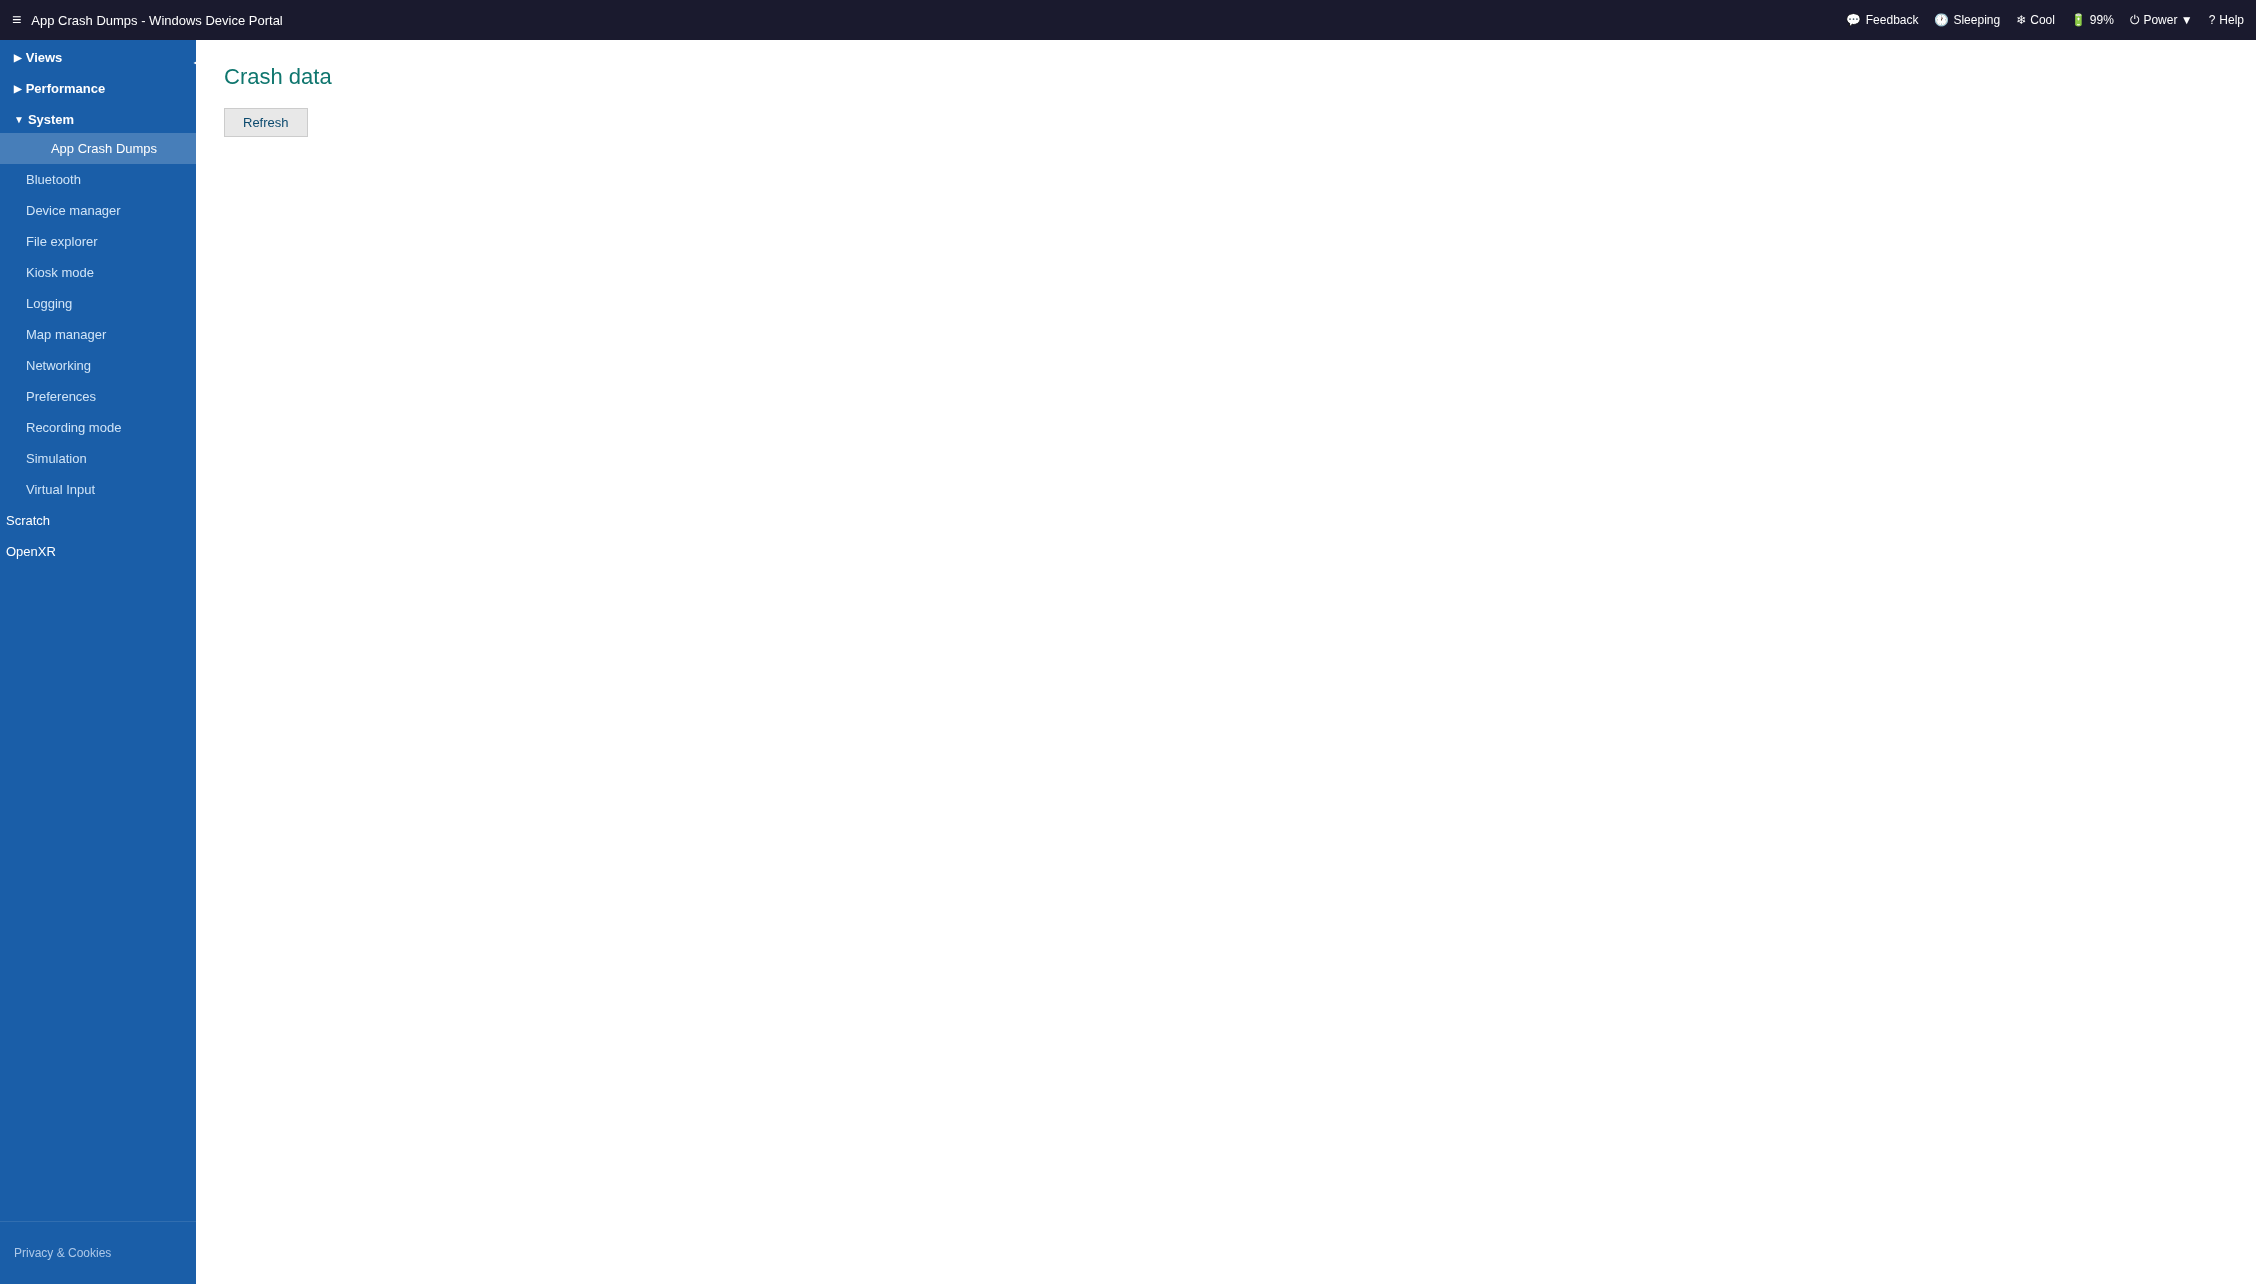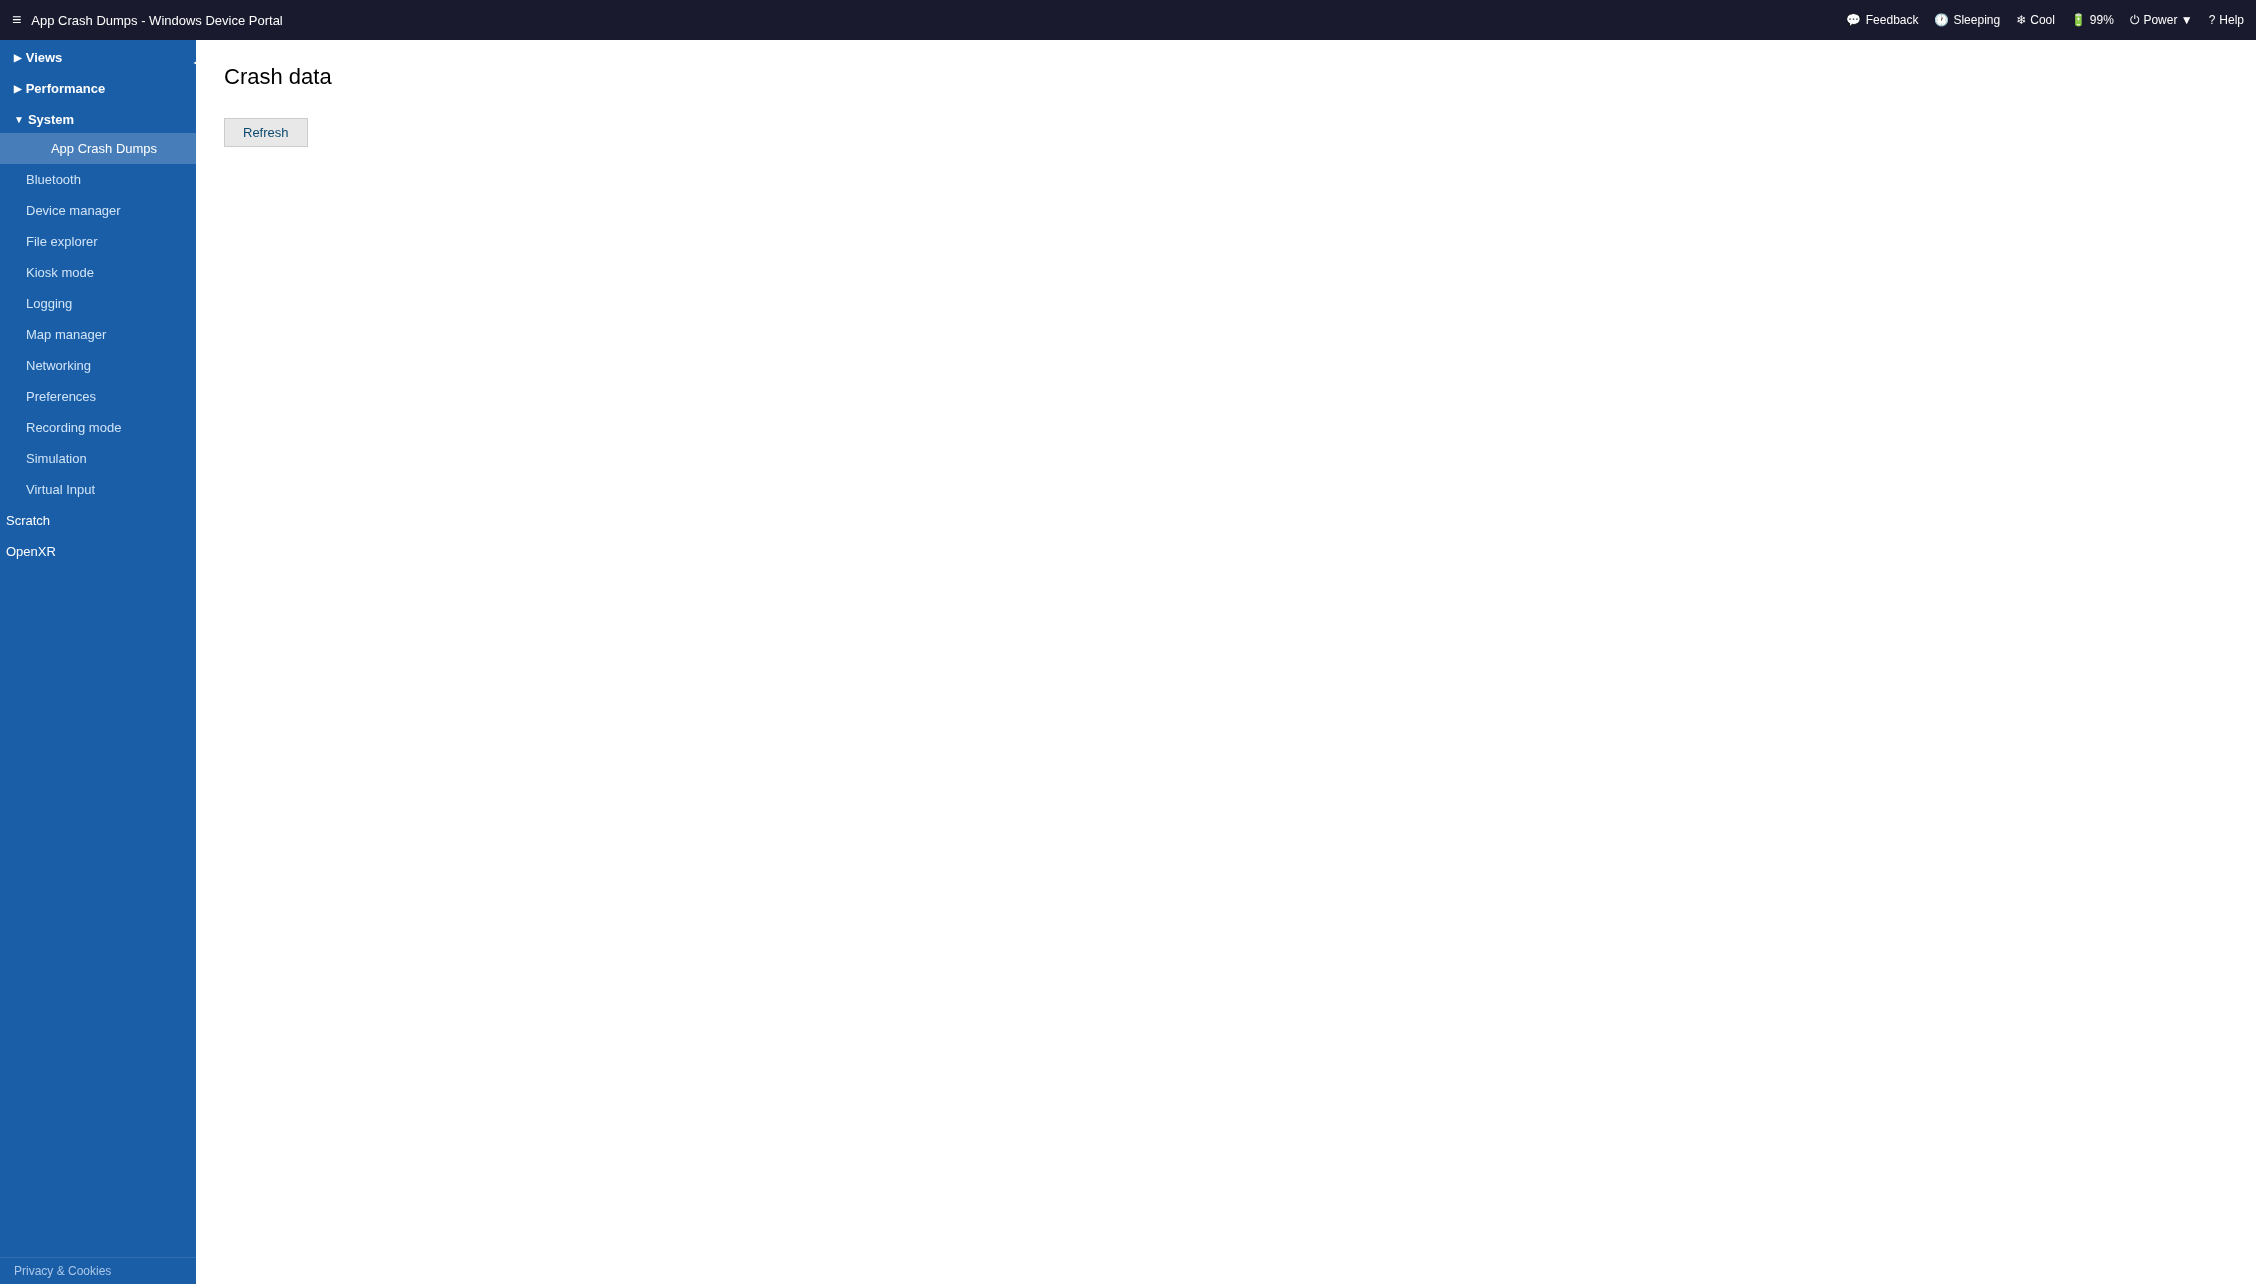--- a/index.html
+++ b/index.html
@@ -66,39 +66,39 @@
       font-size: 13px;
       color: #d0e4f7;
       cursor: pointer;
       display: block;
     }
     .sidebar-item.active { background: rgba(255,255,255,0.2); color: #fff; font-weight: 500; text-align: center; }
     .sidebar-item.top-level { padding-left: 6px; font-weight: 500; color: #fff; }
 
     #sidebar-footer {
       margin-top: auto;
-      padding: 6px 14px;
+      padding: 24px 14px;
       font-size: 12px;
       color: #adc8e8;
       border-top: 1px solid rgba(255,255,255,0.1);
     }
 
     
     #content {
       flex: 1;
       overflow-y: auto;
       padding: 24px 28px;
       background: #fff;
       position: relative;
     }
     .page-title {
       font-size: 22px;
       font-weight: 300;
-      color: #000000;
-      margin-bottom: 28px;
+      color: #0f766e;
+      margin-bottom: 18px;
     }
     .refresh-btn {
       background: #e8e8e8;
       border: 1px solid #ccc;
       padding: 6px 18px;
       font-size: 13px;
       cursor: pointer;
       color: #0c4a6e;
     }
 

